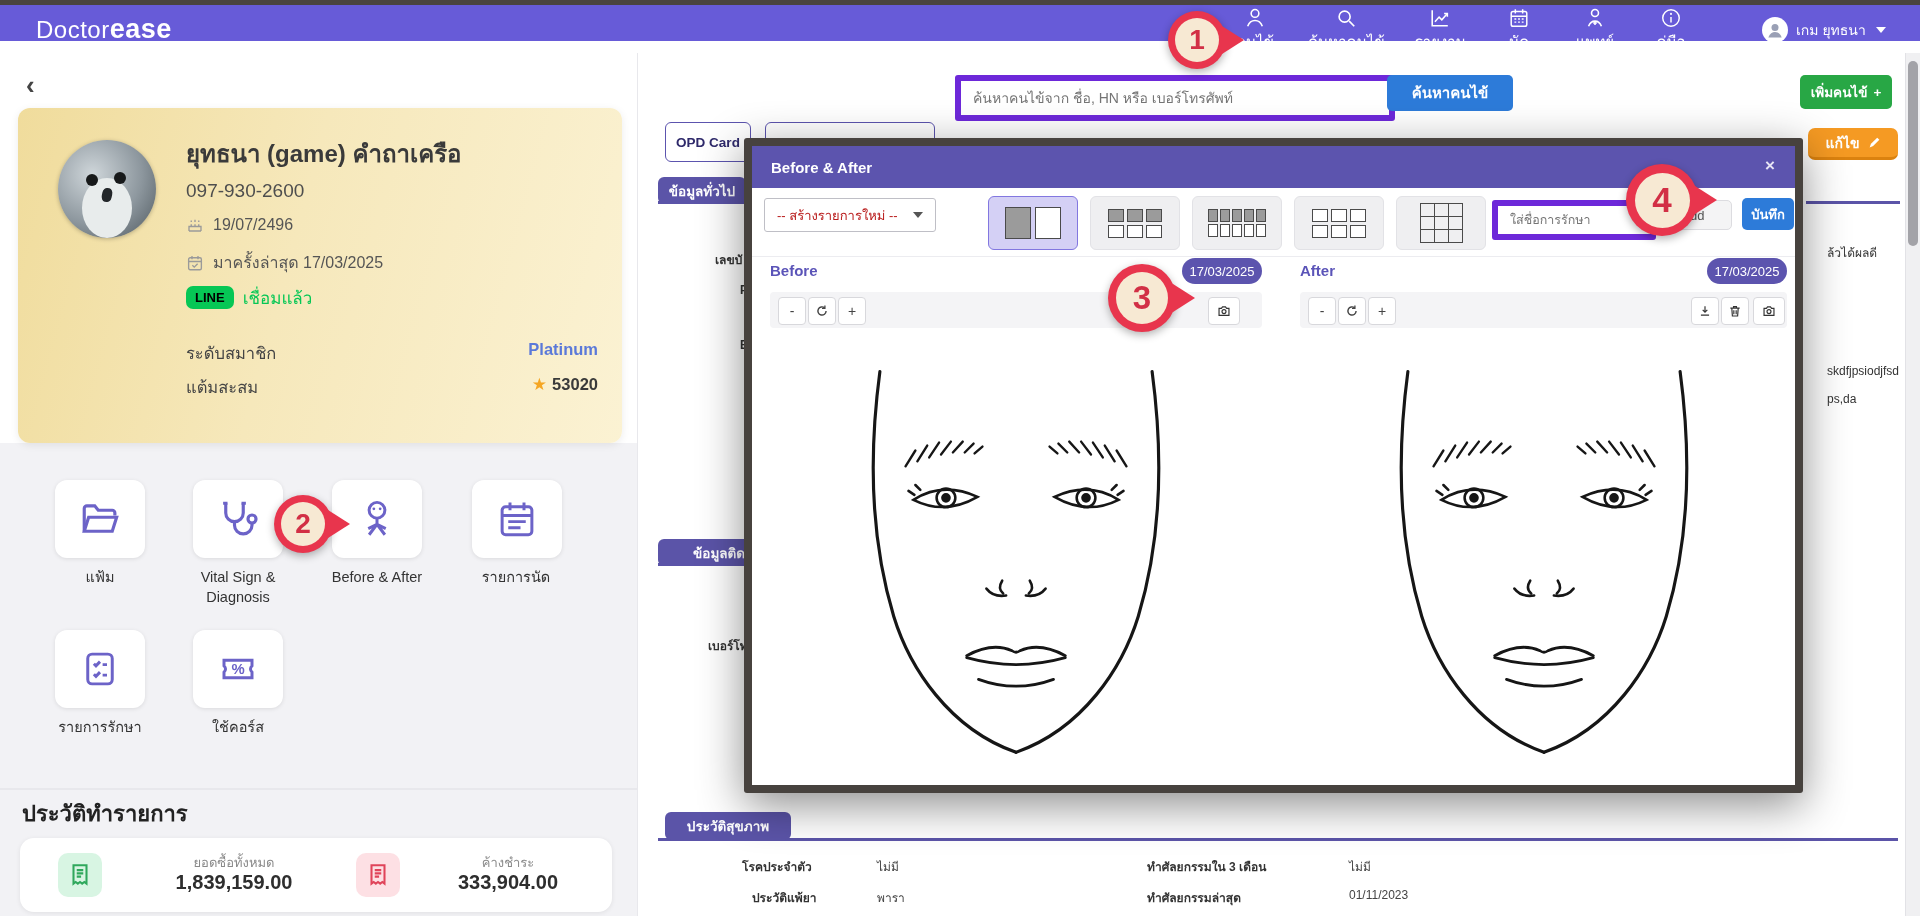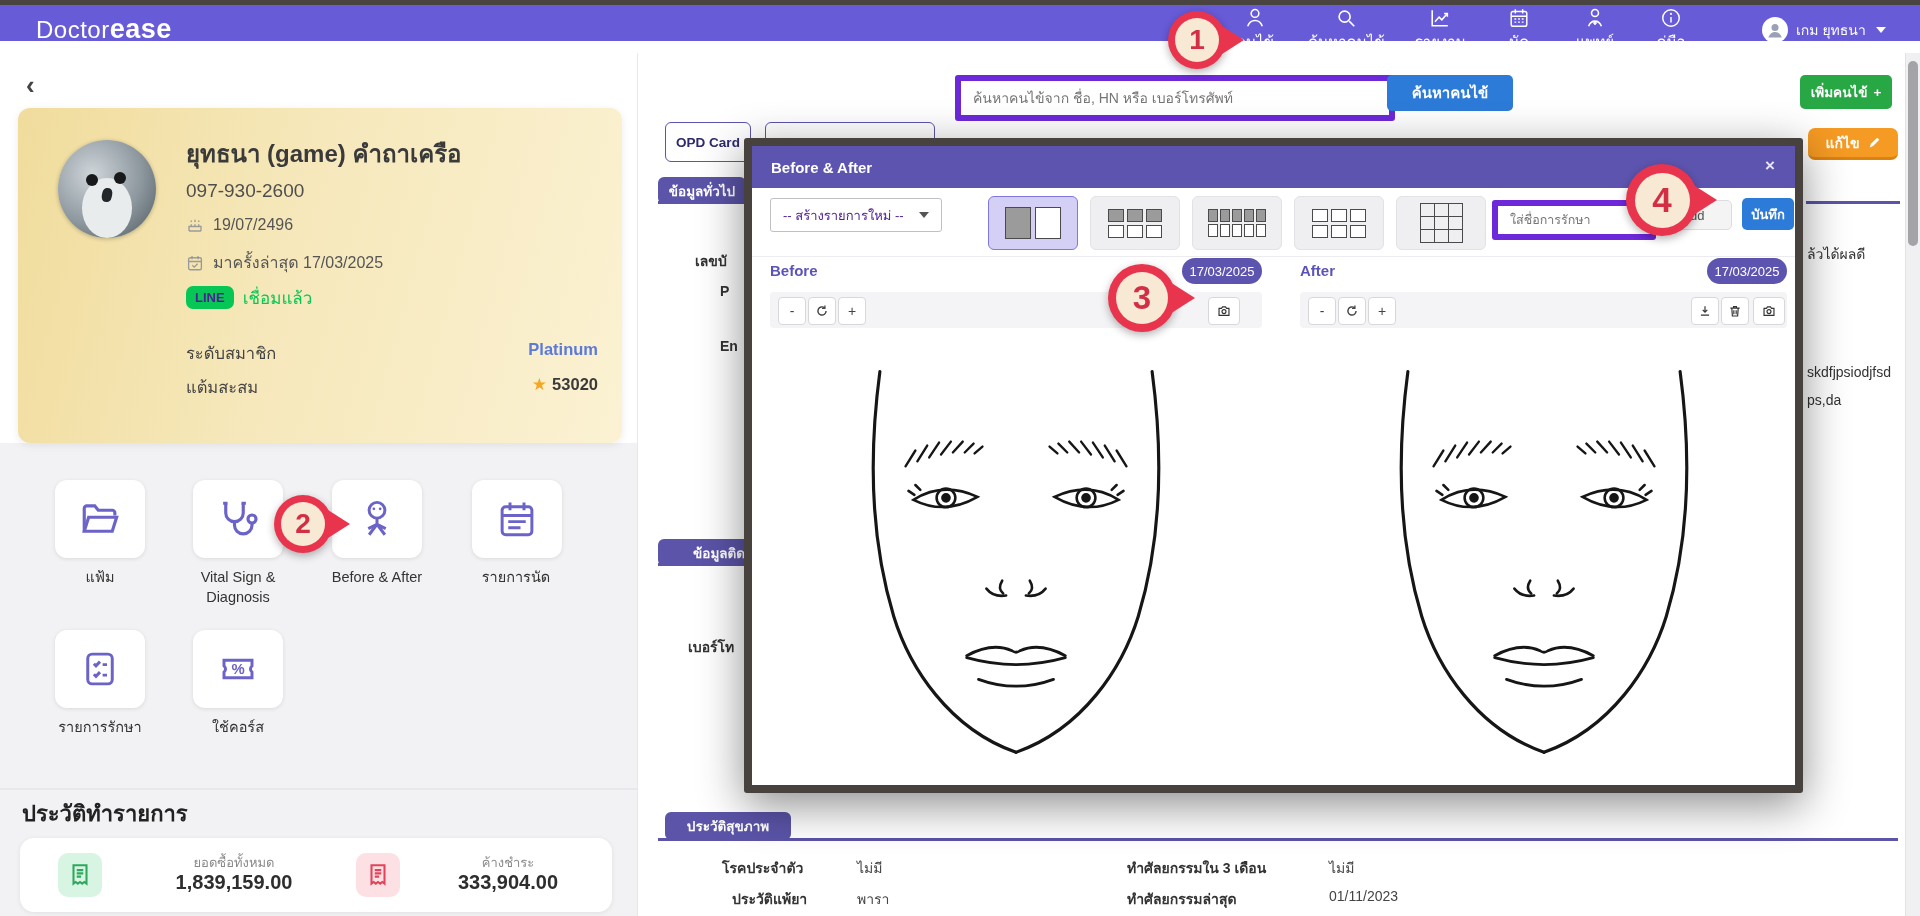--- a/index.html
+++ b/index.html
@@ -24,21 +24,21 @@
   .pcard{position:absolute;left:18px;top:108px;width:604px;height:335px;border-radius:12px;
          background:linear-gradient(105deg,#f0dc9c 0%,#f6e8bb 45%,#fbf2d3 100%);box-shadow:0 2px 8px rgba(0,0,0,.08);}
   .pphoto{position:absolute;left:40px;top:32px;width:98px;height:98px;border-radius:50%;overflow:hidden;
           background:radial-gradient(circle at 35% 35%,#cfd6da 0%,#8d979e 55%,#4c565c 100%);box-shadow:0 1px 4px rgba(0,0,0,.25);}
   .pphoto .peng-belly{position:absolute;left:24px;top:38px;width:50px;height:60px;border-radius:50%;background:#e8ecec;}
   .pphoto .peng-eye{position:absolute;width:12px;height:12px;border-radius:50%;background:#17191a;}
   .pphoto .peng-beak{position:absolute;left:44px;top:48px;width:10px;height:14px;border-radius:40%;background:#23272a;transform:rotate(12deg);}
   .pname{position:absolute;left:168px;top:26px;font-size:24px;font-weight:bold;color:#3a3a3a;}
   .pphone{position:absolute;left:168px;top:72px;font-size:19px;color:#4e4e4e;}
   .prow{position:absolute;left:168px;display:flex;align-items:center;gap:9px;font-size:16px;color:#555;}
-  .linebadge{display:inline-block;background:#06c755;color:#4c1d95;font-weight:bold;font-size:13px;border-radius:7px;padding:4px 9px;}
+  .linebadge{display:inline-block;background:#06c755;color:#000000;font-weight:bold;font-size:13px;border-radius:7px;padding:4px 9px;}
   .linestatus{color:#06c755;font-size:17px;}
   .mrow{position:absolute;left:168px;width:412px;display:flex;justify-content:space-between;font-size:16.5px;color:#444;}
   .platinum{color:#5b79d9;font-weight:bold;}
   .ptsval{color:#3a3a3a;font-weight:bold;}
   .star{color:#f5a623;font-size:17px;margin-right:5px;}
   
   .tile{position:absolute;width:90px;height:78px;background:#fff;border-radius:12px;box-shadow:0 1px 4px rgba(0,0,0,.10);
         display:flex;align-items:center;justify-content:center;cursor:pointer;}
   .tile svg{width:42px;height:42px;}
   .tlabel{position:absolute;font-size:14.5px;color:#333;text-align:center;width:140px;transform:translateX(-50%);line-height:1.35;}
@@ -57,21 +57,21 @@
   .btn{position:absolute;display:flex;align-items:center;justify-content:center;gap:6px;border-radius:5px;color:#fff;
        font-weight:bold;cursor:pointer;border:none;font-family:"Liberation Sans",sans-serif;}
   .btn-blue{background:#2d7bd9;font-size:15px;}
   .btn-green{background:#28a745;font-size:13.5px;align-items:center;}
   .btn-orange{background:#f59a23;border-bottom:3px solid #db820f;font-size:14px;border-radius:7px;gap:8px;}
   .tab{position:absolute;background:#fff;border:1px solid #5c54ae;border-radius:6px;display:flex;align-items:center;
        justify-content:center;font-size:13.5px;font-weight:bold;color:#2f2a6b;cursor:pointer;}
   .ptag{position:absolute;background:#5b54a8;color:#fff;font-size:13.5px;font-weight:bold;border-radius:6px;
         display:flex;align-items:center;justify-content:center;z-index:2;}
   .pline{position:absolute;height:3px;background:#5b54a8;z-index:1;}
-  .frag{position:absolute;font-size:14px;color:#333;white-space:nowrap;}
+  .frag{position:absolute;font-size:12px;color:#333;white-space:nowrap;margin-left:20px;}
   .hl{font-weight:bold;}
   .hval{font-weight:normal;color:#444;}
   
   .modal{position:absolute;left:744px;top:138px;width:1059px;height:655px;background:#47423e;border-radius:3px;
          box-shadow:0 12px 45px rgba(0,0,0,.45);z-index:20;}
   .modal-inner{position:absolute;left:8px;top:8px;width:1043px;height:639px;background:#fff;overflow:hidden;}
   .modal-head{position:absolute;left:0;top:0;width:100%;height:42px;background:#5c54ae;display:flex;align-items:center;}
   .modal-title{margin-left:19px;color:#fff;font-size:15px;font-weight:bold;}
   .modal-close{position:absolute;right:20px;top:10px;color:#e8e6f5;font-size:17px;font-weight:bold;cursor:pointer;}
   .lo-btn{position:absolute;top:50px;width:88px;height:52px;background:#efeff1;border:1px solid #e2e2e6;border-radius:6px;
@@ -332,21 +332,21 @@
   <div class="frag hl" style="left:1127px;top:888px;">ทำศัลยกรรมล่าสุด</div>
   <div class="frag hval" style="left:1329px;top:888px;">01/11/2023</div>
 
   <div class="modal">
     <div class="modal-inner">
       <div class="modal-head">
         <span class="modal-title">Before &amp; After</span>
         <span class="modal-close">×</span>
       </div>
 
-      <div class="selectbox" style="left:18px;top:52px;width:146px;height:32px;font-size:13px;color:#4c1d95;">
+      <div class="selectbox" style="left:12px;top:52px;width:146px;height:32px;font-size:13px;color:#b91c1c;">
         <span>-- สร้างรายการใหม่ --</span>
         <span class="selcaret"></span>
       </div>
 
       <div class="lo-btn sel" style="left:236px;">
         <div class="sq f" style="width:24px;height:30px;"></div>
         <div class="sq" style="width:24px;height:30px;"></div>
       </div>
       <div class="lo-btn" style="left:338px;">
         <div class="g32">

